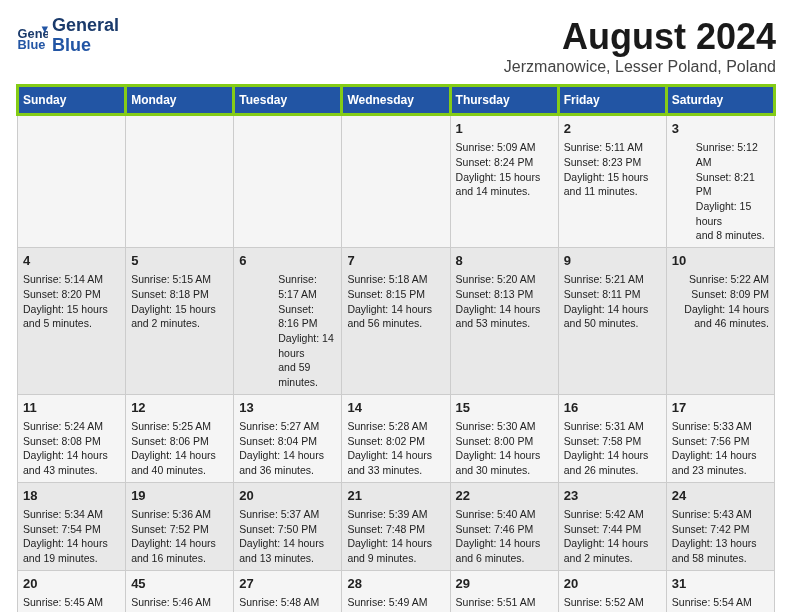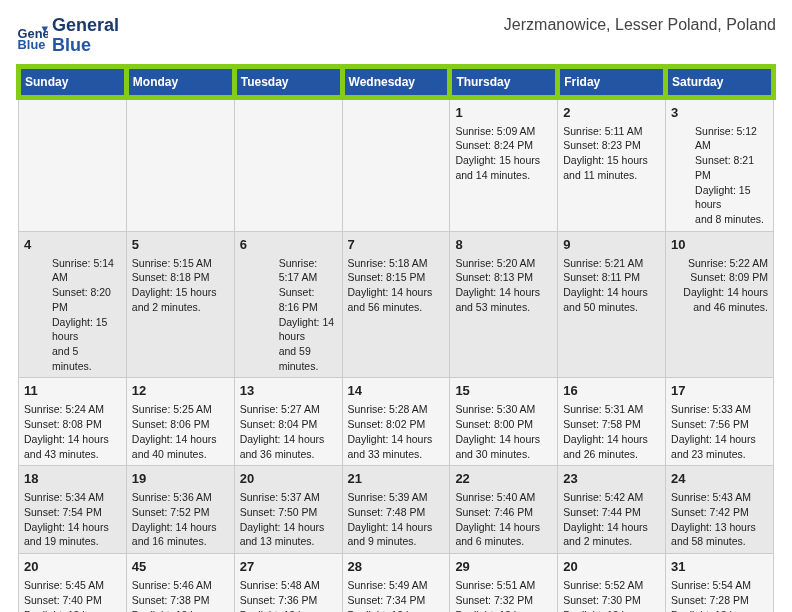--- a/index.html
+++ b/index.html
@@ -54,21 +54,21 @@
     }
     thead tr {
       background-color: #2255a4;
       color: #fff;
     }
     thead th {
       padding: 6px 4px;
       text-align: left;
       font-weight: bold;
       font-size: 12px;
-      border: 5px solid #84cc16;
+      border: 3px solid #84cc16;
     }
     tbody tr {
       vertical-align: top;
     }
     tbody td {
       border: 1px solid #ccc;
       padding: 4px 5px;
       min-height: 80px;
       width: calc(100% / 7);
       color: #222;
@@ -102,20 +102,21 @@
       <text x="2" y="22" font-size="16" font-weight="bold" fill="#1a3a6b">General</text>
       <text x="2" y="36" font-size="16" font-weight="bold" fill="#2255a4">Blue</text>
       <polygon points="32,8 40,8 36,16" fill="#2255a4"></polygon>
     </svg>
     <div class="logo-text">
       <span>General</span>
       <span style="color:#2255a4">Blue</span>
     </div>
   </div>
   <div class="title-section">
+    <div class="calendar-title">August 2024</div>
     <div class="calendar-subtitle">Jerzmanowice, Lesser Poland, Poland</div>
   </div>
 </div>
 
 <table>
   <thead>
     <tr>
     <th>Sunday</th>
         <th>Monday</th>
         <th>Tuesday</th>
@@ -149,21 +150,21 @@
           <div class="day-number">3</div>
           <div class="day-info" style="white-space: pre-line; margin-left: 24px;">Sunrise: 5:12 AM
 Sunset: 8:21 PM
 Daylight: 15 hours
 and 8 minutes.</div>
         </td>
       </tr>
       <tr>
         <td>
           <div class="day-number">4</div>
-          <div class="day-info" style="white-space: pre-line; margin-left: 28px;">Sunrise: 5:14 AM
+          <div class="day-info" style="white-space: pre-line;">Sunrise: 5:14 AM
 Sunset: 8:20 PM
 Daylight: 15 hours
 and 5 minutes.</div>
         </td>
         <td>
           <div class="day-number">5</div>
           <div class="day-info" style="white-space: pre-line;">Sunrise: 5:15 AM
 Sunset: 8:18 PM
 Daylight: 15 hours
 and 2 minutes.</div>

